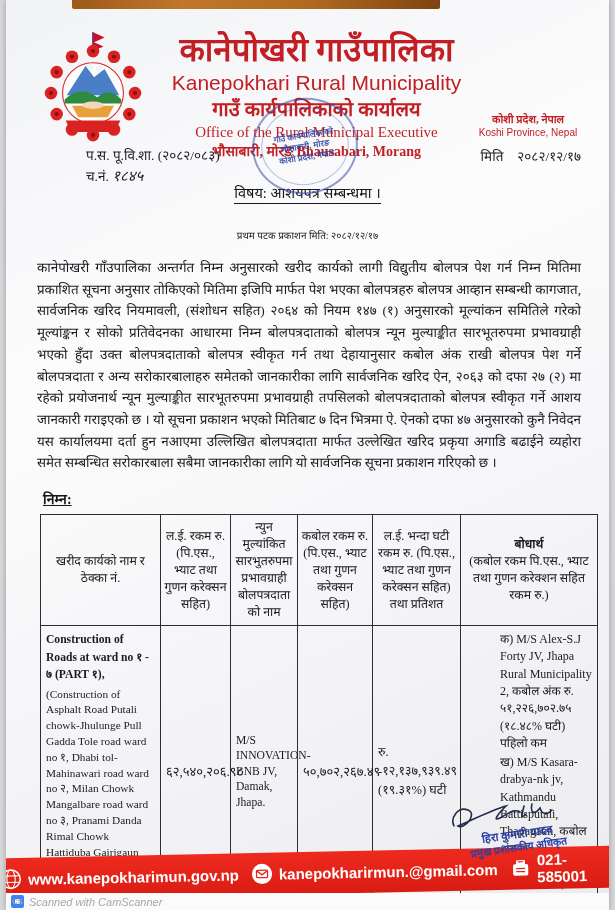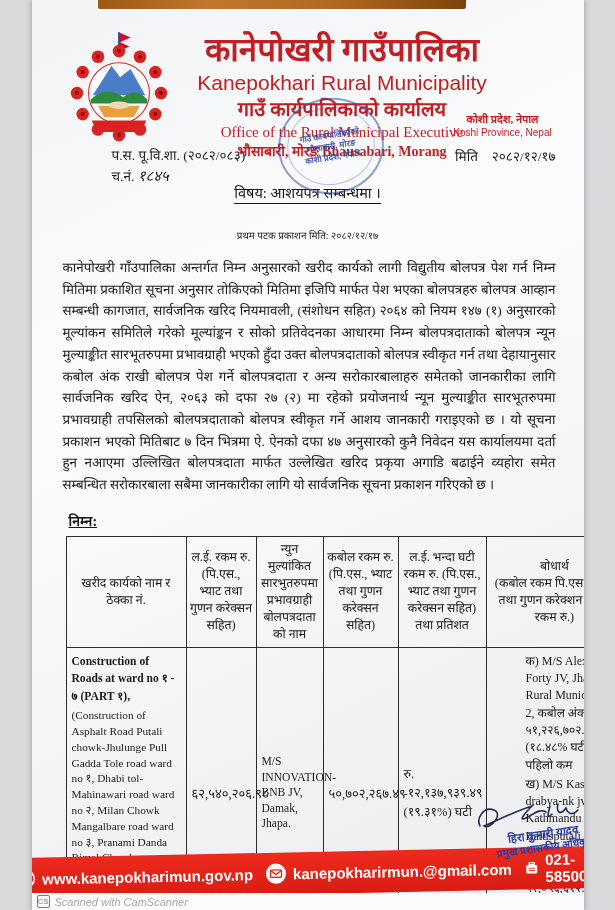--- a/index.html
+++ b/index.html
@@ -1,19 +1,19 @@
 <!DOCTYPE html>
 <html><head>
 <meta charset="utf-8">
 <style>
   * { margin:0; padding:0; box-sizing:border-box; }
   html,body { background:#d9d9dc; }
   body { font-family:"Liberation Serif","DejaVu Serif",serif; }
   .page {
-    position:relative; width:552px; height:910px; margin:0 auto; overflow:hidden;
+    position:relative; width:603px; height:910px; margin:0 auto; overflow:hidden;
     background:linear-gradient(155deg,#f2f3f5 0%,#fcfcfd 35%,#f6f6f8 60%,#ececef 100%);
     box-shadow:0 0 6px rgba(0,0,0,.3);
   }
   
   .top-strip { position:absolute; left:66px; top:0; width:368px; height:9px;
     background:linear-gradient(90deg,#9c5a18,#c0772c 30%,#b06a20 65%,#7e430f);
     border-radius:0 0 2px 2px; }
   
   .logo { position:absolute; left:34px; top:28px; width:106px; height:126px; }
   .head-center { position:absolute; left:138px; top:30px; width:345px; text-align:center; color:#c11f24; }
@@ -45,21 +45,21 @@
   
   .body-text { margin:15px 28px 0 31px; font-size:13.4px; line-height:21.7px;
     text-align:justify; color:#1b1b1d; }
   .nimna { margin:15px 0 6px 37px; font-size:14px; font-weight:bold; color:#161618;
     text-decoration:underline; }
   
   table { margin-left:34px; width:557px; border-collapse:collapse; table-layout:fixed; }
   th,td { border:1.3px solid #2e2e30; color:#1b1b1d; }
   th { font-size:12.3px; font-weight:normal; line-height:17px; text-align:center;
     vertical-align:middle; padding:4px 3px; height:104px; }
-  th .bodhartha { font-weight:normal; display:block; margin-bottom:0; }
+  th .bodhartha { font-weight:bold; display:block; margin-bottom:0; }
   td { padding:5px 5px; }
   .c-work { vertical-align:top; font-family:"Liberation Serif",serif; }
   .c-work .wt { font-weight:bold; font-size:11.6px; line-height:17.5px; }
   .c-work .wd { font-size:11.3px; line-height:15.8px; margin-top:3px; }
   .c-mid { vertical-align:middle; font-size:13px; line-height:19px; }
   .c-bidder { vertical-align:middle; font-size:11.6px; line-height:15.5px; }
   .c-less { vertical-align:middle; font-size:12.6px; line-height:19px; }
   .c-cc { vertical-align:top; font-size:12px; line-height:17.3px;padding-left:39px; }
   .c-cc .entry { margin-bottom:2px; }
   .data-row td { height:238px; }
@@ -72,21 +72,21 @@
   
   .footer-banner { position:absolute; left:-6px; right:-6px; bottom:16px; height:42px;
     background:linear-gradient(180deg,#ee2a1e,#d91c13); transform:rotate(-1.2deg);
     display:flex; align-items:center; justify-content:center; gap:12px; z-index:3; }
   .f-item { display:flex; align-items:center; gap:6px; color:#fff;
     font-family:"Liberation Sans",sans-serif; font-size:15px; font-weight:bold; }
   .f-item svg { display:block; }
   
   .cam-strip { position:absolute; left:0; right:0; bottom:0; height:17px; background:#fbfbfc;
     display:flex; align-items:center; gap:5px; padding-left:5px; z-index:4; }
-  .cs-badge { width:13px; height:13px; border:1px solid #3b82f6; border-radius:2px;
+  .cs-badge { width:13px; height:13px; border:4px solid #3b82f6; border-radius:2px;
     font-family:"Liberation Sans",sans-serif; font-size:8px; font-weight:bold; color:#9aa0a6;
     display:flex; align-items:center; justify-content:center; background:#fff; }
   .cam-text { font-family:Liberation Sans, sans-serif; font-size:11px; color:#a2a8ae; font-style:italic; }
 </style>
 </head>
 <body>
 
 <div class="page">
 
   <div class="top-strip"></div>

